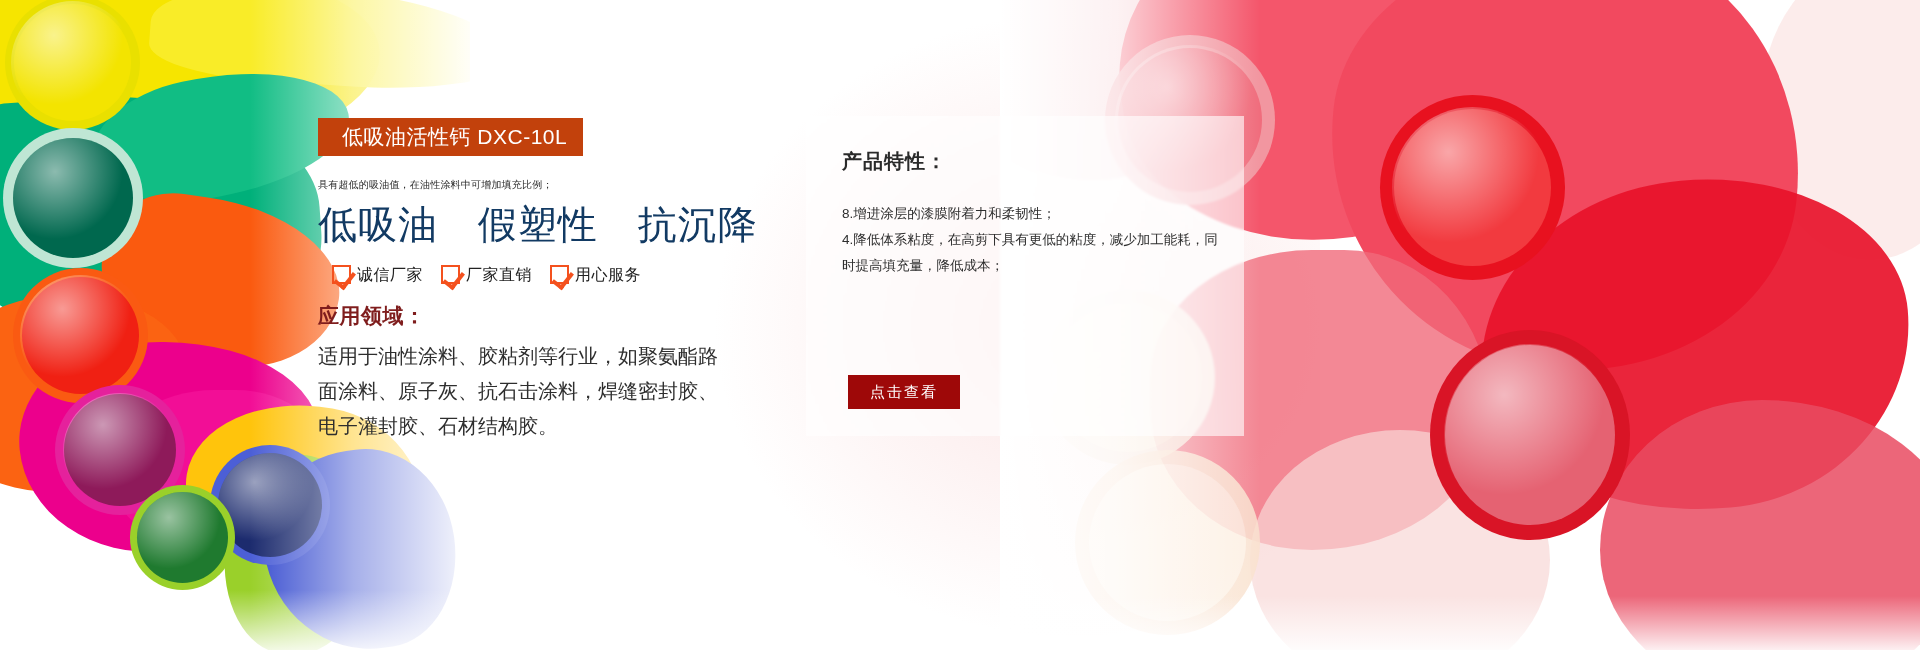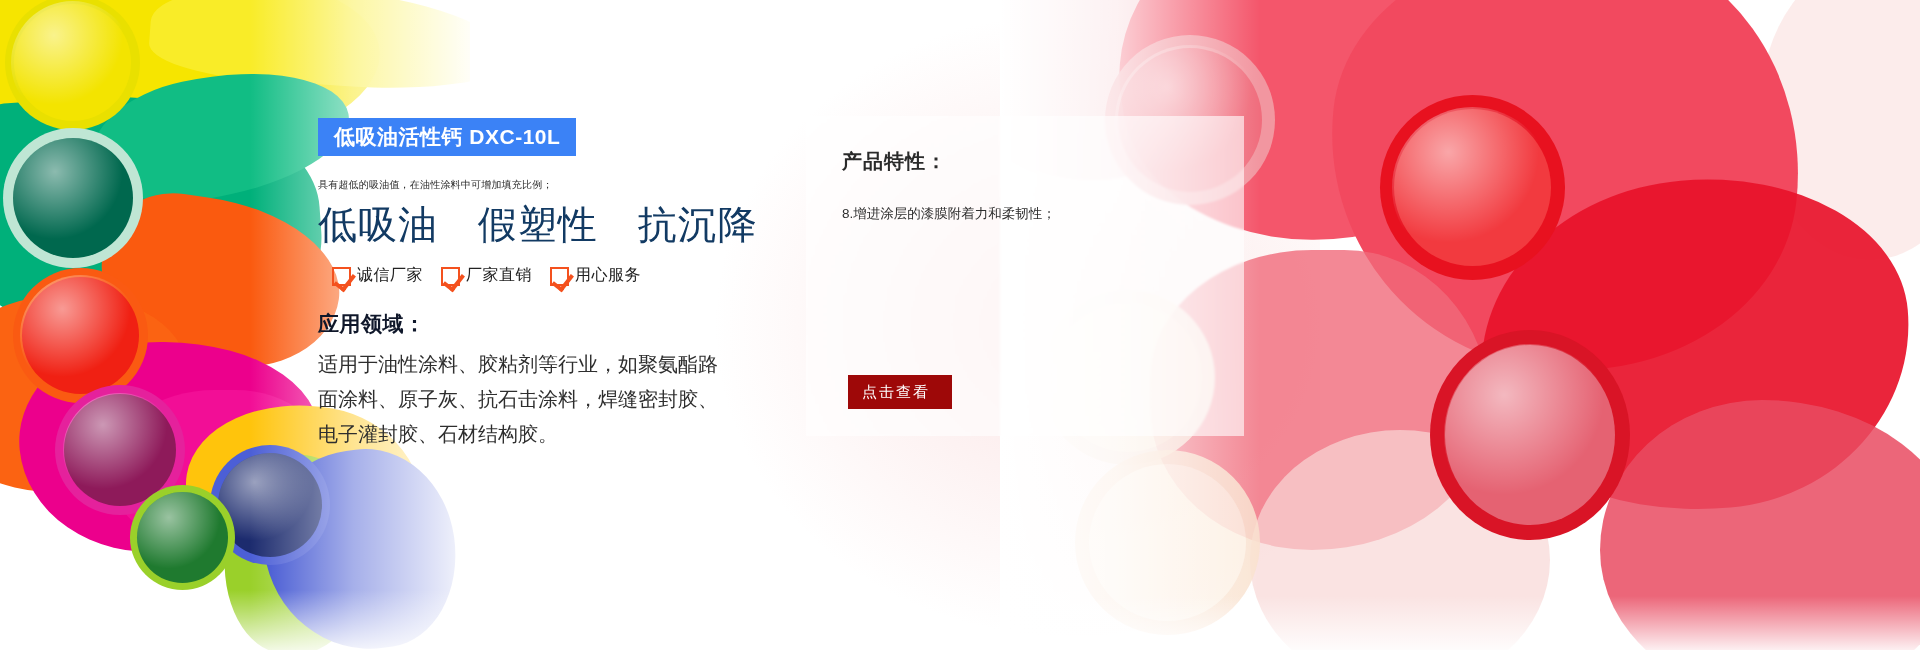--- a/index.html
+++ b/index.html
@@ -142,26 +142,26 @@
   .mid-wash {
     position:absolute; left:700px; top:0; width:620px; height:650px;
     background:radial-gradient(ellipse at 60% 50%, rgba(245,190,190,.40) 0%, rgba(255,255,255,0) 68%);
   }
 
   
   .left-copy { position:absolute; left:318px; top:118px; width:420px; }
 
   .title-bar {
     display:inline-block;
-    background:#3b82f6;
+    background:#c2410c;
     color:#ffffff;
     font-size:21px;
-    font-weight:bold;
+    font-weight:normal;
     letter-spacing:.5px;
-    padding:8px 16px 9px 16px;
+    padding:8px 16px 9px 24px;
     line-height:1;
   }
 
   .sub-line {
     margin-top:22px;
     font-size:10px;
     color:#2b2b2b;
     letter-spacing:.2px;
   }
 
@@ -171,37 +171,37 @@
     font-weight:normal;
     color:#123a63;
     letter-spacing:1px;
     line-height:1.1;
     white-space:nowrap;
   }
   .headline span { margin-right:28px; }
   .headline span:last-child { margin-right:0; }
 
   .badges { margin-top:18px; display:flex; align-items:center; padding-left:14px; }
-  .badge { display:flex; align-items:flex-end; margin-right:18px; }
+  .badge { display:flex; align-items:flex-start; margin-right:18px; }
   .badge:last-child { margin-right:0; }
   .chk {
     position:relative; width:19px; height:19px;
     border:2px solid #f4511e; margin-right:6px; flex:none;
   }
   .chk::after {
     content:""; position:absolute; left:2px; top:1px;
     width:9px; height:16px;
     border-right:4px solid #f4511e; border-bottom:4px solid #f4511e;
     transform:rotate(38deg) translate(2px,-1px);
   }
   .badge-label { font-size:16px; color:#222; letter-spacing:.5px; }
 
   .sec-title {
-    margin-top:24px; font-size:21px; font-weight:bold;
-    color:#0f172a; letter-spacing:.5px;
+    margin-top:16px; font-size:21px; font-weight:bold;
+    color:#7f1d1d; letter-spacing:.5px;
   }
   .sec-body {
     margin-top:9px; font-size:20px; color:#2e2e2e;
     line-height:1.75; width:404px;
   }
 
   
   .info-card {
     position:absolute; left:806px; top:116px; width:438px; height:320px;
     background:rgba(255,255,255,.62);
@@ -213,21 +213,21 @@
   }
   .info-list {
     margin-top:26px; font-size:13.5px; color:#2e2e2e; line-height:1.92;
     width:376px;
   }
   .info-list p { margin:0; }
   .cta {
     position:absolute; left:848px; top:375px;
     background:#9e0808; color:#ffffff;
     font-size:15px; letter-spacing:2px;
-    padding:9px 22px 10px 14px; line-height:1;
+    padding:9px 22px 10px 22px; line-height:1;
     border:none; cursor:pointer;text-align:center;
   }
 </style>
 </head>
 <body>
 
 <div id="banner">
 
   <div class="left-art">
     <div class="stroke s-yellow-top"></div>
@@ -341,19 +341,20 @@
     <div class="sec-title">应用领域：</div>
 
     <div class="sec-body">适用于油性涂料、胶粘剂等行业，如聚氨酯路面涂料、原子灰、抗石击涂料，焊缝密封胶、电子灌封胶、石材结构胶。</div>
   </div>
 
   <div class="info-card">
     <div class="info-inner">
       <div class="info-title">产品特性：</div>
       <div class="info-list">
         <p>8.增进涂层的漆膜附着力和柔韧性；</p>
+        <p>4.降低体系粘度，在高剪下具有更低的粘度，减少加工能耗，同时提高填充量，降低成本；</p>
       </div>
     </div>
   </div>
 
   <button class="cta">点击查看</button>
 
 </div>
 
 </body></html>

